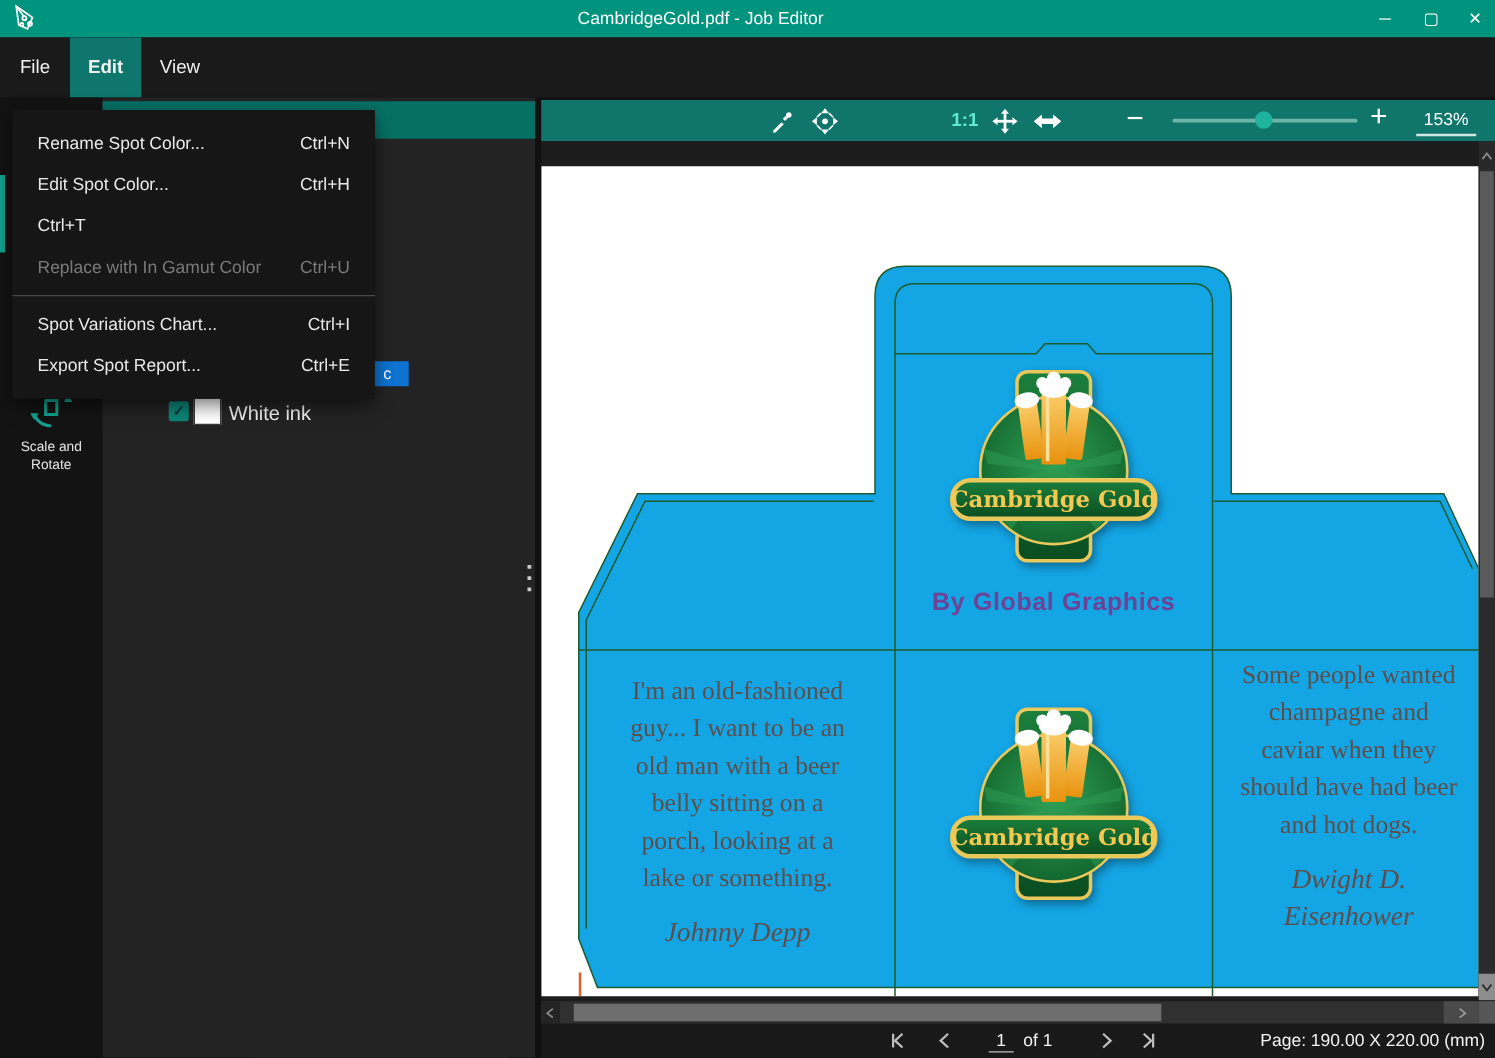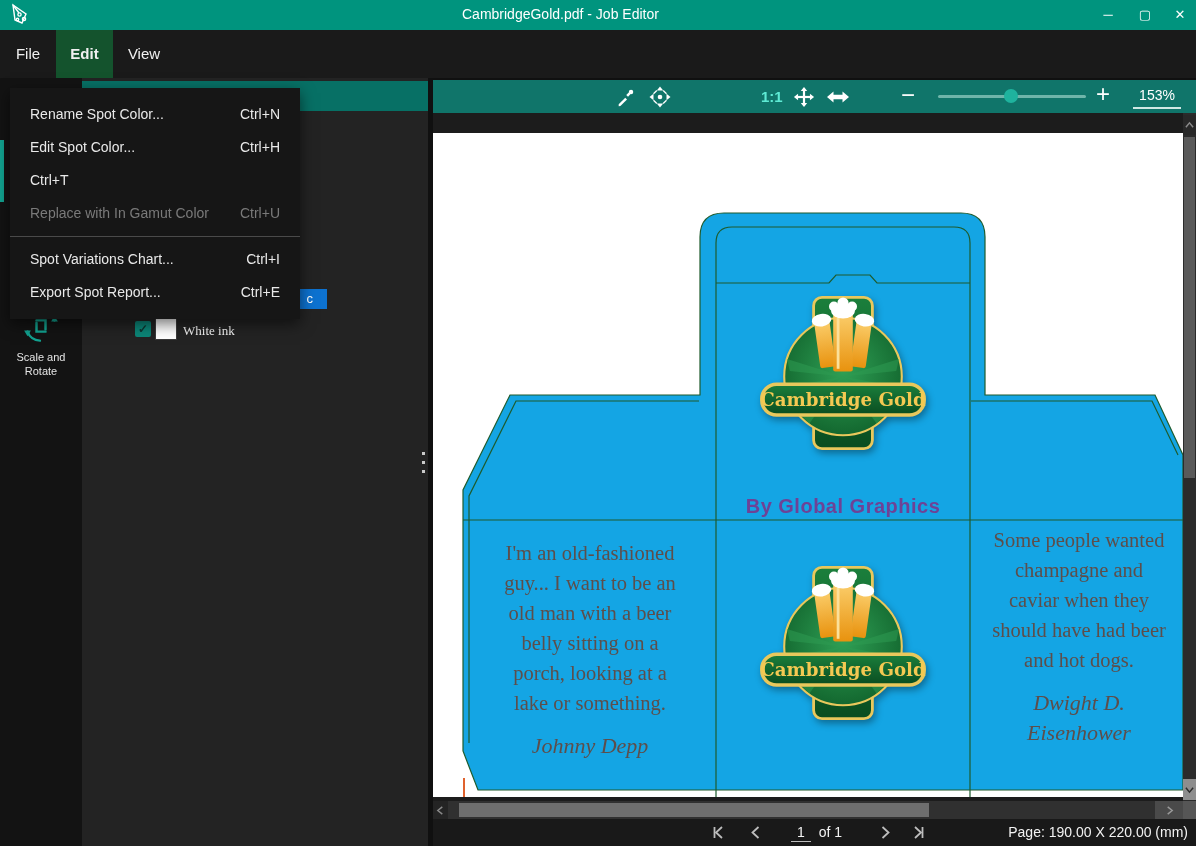--- a/index.html
+++ b/index.html
@@ -6,40 +6,40 @@
   html,body { width:1196px; height:846px; overflow:hidden; background:#101010;
               font-family:"Liberation Sans", sans-serif; }
   .abs { position:absolute; }
   
   .titlebar { left:0; top:0; width:1196px; height:30px; background:#00947E; color:#fff; }
   .title-text { left:462px; top:6px; font-size:14px; color:#fff; }
   .winbtn { top:2px; width:28px; height:26px; color:#fff; font-size:13px; text-align:center; line-height:26px; }
   
   .menubar { left:0; top:30px; width:1196px; height:48px; background:#1A1A1A; color:#eee; }
   .menu-item { top:0; height:48px; line-height:48px; font-size:15px; text-align:center; color:#f0f0f0; }
-  .menu-item.active { background:#14532d; font-weight:bold; }
+  .menu-item.active { background:#0f766e; font-weight:bold; }
   
   .dropdown { left:10px; top:88px; width:290px; background:#161616; padding:10px 0;
               box-shadow:0 5px 14px rgba(0,0,0,.55); z-index:60; position:absolute; }
   .dd-item { height:33px; line-height:33px; font-size:14px; color:#E9E9E9; padding:0 20px;
              display:flex; justify-content:space-between; }
   .dd-item.disabled { color:#7A7A7A; }
   .dd-sep { height:1px; background:#4A4A4A; margin:6px 0; }
   
   .sidebar { left:0; top:78px; width:82px; height:768px; background:#131313; }
   .active-indicator { left:0; top:62px; width:4px; height:62px; background:#12A290; }
   .tool-item { left:0; top:230px; width:82px; text-align:center; color:#E4E4E4; font-size:11px; }
   .tool-item .lbl { display:block; width:62px; margin:4px auto 0; line-height:14px; }
   
   .panel { left:82px; top:78px; width:346px; height:768px; background:#232323; }
   .panel-header { left:0; top:3px; width:346px; height:30px; background:#077065; }
   .checkbox { width:16px; height:16px; background:#0C8577; border-radius:2px; color:#0E3530;
               font-size:12px; line-height:16px; text-align:center; font-weight:bold; }
   .swatch { width:22px; height:22px; background:#FFFFFF; border:1px solid #3a3a3a; }
-  .ink-label { font-size:13px; color:#F2F2F2;font-family:Liberation Serif, serif; }
+  .ink-label { font-size:16px; color:#F2F2F2; }
   .sel-frag { background:#0D72D0; color:#fff; font-size:13px; line-height:20px;
               text-align:right; padding-right:14px; }
   .splitter-dot { width:3px; height:3px; background:#C9C9C9; margin-bottom:6px; }
   
   .cv-toolbar { left:433px; top:80px; width:763px; height:33px; background:#10756A; color:#fff; }
   .ratio { font-size:15px; font-weight:bold; color:#5eead4; }
   .zoombtn { color:#fff; font-size:24px; line-height:20px; }
   .slider-track { background:#6FB5AA; height:3px; border-radius:2px; }
   .slider-thumb { width:14px; height:14px; border-radius:50%; background:#1FB39E; }
   .zoom-val { font-size:14px; color:#fff; text-align:center; }
@@ -275,21 +275,21 @@
           <ellipse cx="120" cy="21" rx="17" ry="11" fill="#FFFFFF"></ellipse>
           <circle cx="107" cy="15" r="7" fill="#FFFFFF"></circle>
             <circle cx="120" cy="10" r="8" fill="#FFFFFF"></circle>
           <circle cx="133" cy="15" r="7" fill="#FFFFFF"></circle>
         </g>
         <rect x="4" y="126" width="232" height="44" rx="21" fill="url(#gShield)" stroke="#E9C85C" stroke-width="5"></rect>
         <text x="120" y="157" text-anchor="middle" font-size="26" fill="#F4C952">Cambridge Gold</text>
       </g>
     </svg>
 
-    <div class="abs tagline" style="left:267px; top:362px; width:286px;text-align:center;">By Global Graphics</div>
+    <div class="abs tagline" style="left:267px; top:338px; width:286px;text-align:center;">By Global Graphics</div>
 
     <div class="abs quote" style="left:37px; top:405px; width:240px;">
       <div>I'm an old-fashioned</div>
       <div>guy... I want to be an</div>
       <div>old man with a beer</div>
       <div>belly sitting on a</div>
       <div>porch, looking at a</div>
       <div>lake or something.</div>
       <div class="attrib">Johnny Depp</div>
     </div>

